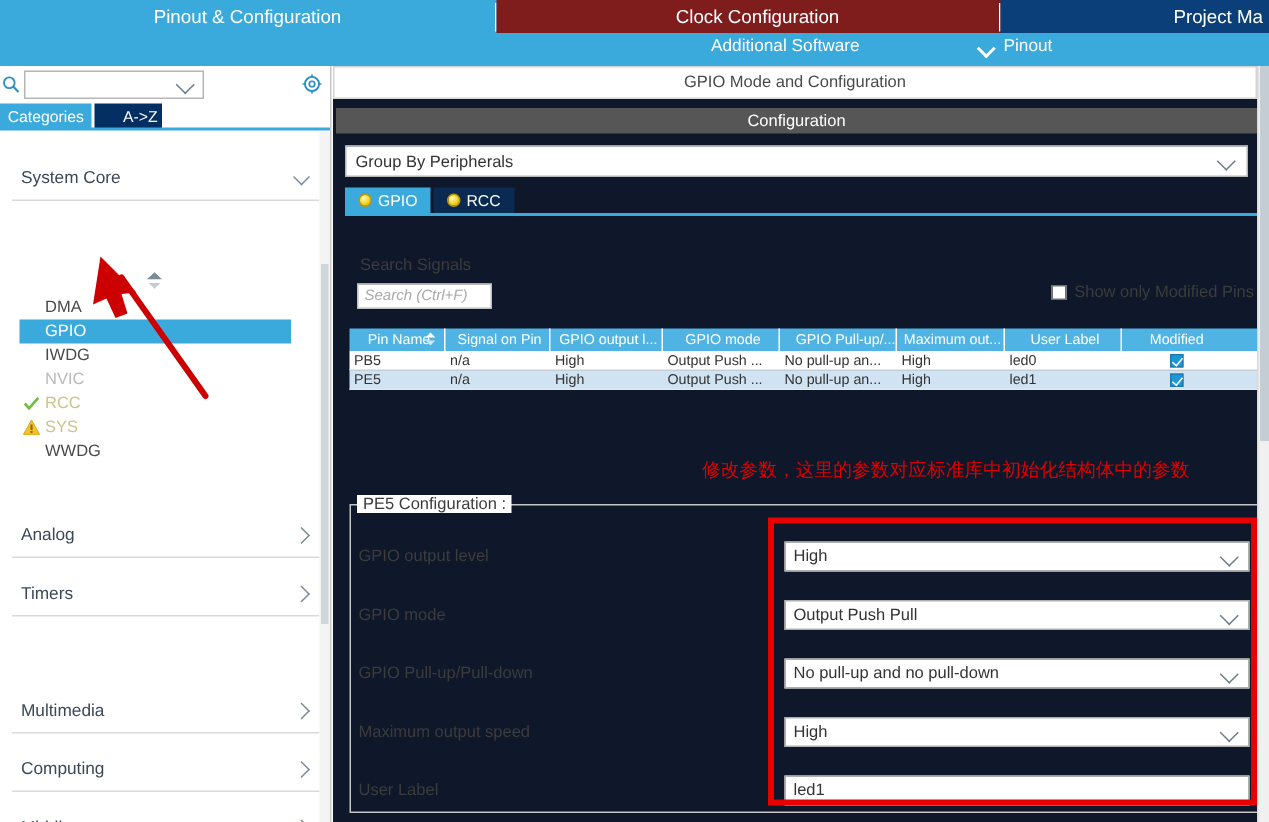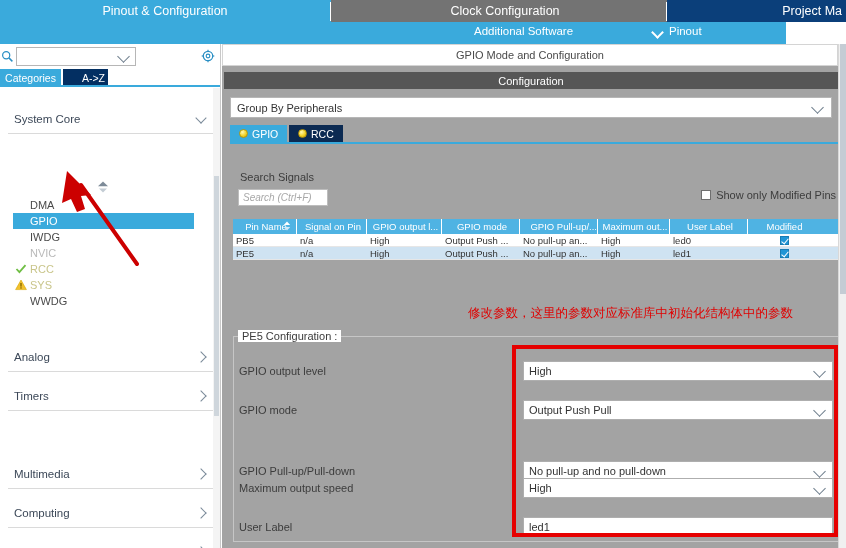--- a/index.html
+++ b/index.html
@@ -19,27 +19,27 @@
     position: absolute; left: 0; top: 0; width: 846px; height: 22px;
     background: #3aaadc;
   }
   .topbar-tab {
     position: absolute; top: 0; height: 22px;
     color: #ffffff; font-size: 12.5px;
     display: flex; align-items: center; justify-content: center;
     white-space: nowrap;
   }
   .tab-pinout  { left: 0px;   width: 330px; background: #3aaadc; }
-  .tab-clock   { left: 331px; width: 348px; background: #737373; }
+  .tab-clock   { left: 331px; width: 348px; background: #7f1d1d; }
   .tab-project { left: 667px; width: 179px; background: #0b3f7a; justify-content: flex-end; padding-right: 4px; }
   .tab-sep { position: absolute; top: 2px; width: 1px; height: 19px; background: #ffffff; }
 
   
   .subbar {
-    position: absolute; left: 0; top: 22px; width: 786px; height: 22px;
+    position: absolute; left: 0; top: 22px; width: 846px; height: 22px;
     background: #3aaadc;
   }
   .subbar .addsw {
     position: absolute; left: 474px; top: 3px;
     color: #ffffff; font-size: 11.5px;
   }
   .subbar .pinout-group {
     position: absolute; left: 653px; top: 3px;
     color: #ffffff; font-size: 11.5px;
     display: flex; align-items: center; gap: 5px;
@@ -115,21 +115,21 @@
   .sb-item.selected {
     background: #3aaadc; color: #ffffff;
   }
   .sb-item .st-icon {
     position: absolute; left: 2px; top: 2px; width: 12px; height: 12px;
   }
 
   
   .main {
     position: absolute; left: 222px; top: 44px; width: 624px; height: 504px;
-    background: #a3a3a3; overflow: hidden;
+    background: #0f172a; overflow: hidden;
   }
   .gpio-title {
     position: absolute; left: 0; top: 0; width: 616px; height: 22px;
     border: 1px solid #d4d4d4; background: #ffffff;
     display: flex; align-items: center; justify-content: center;
     font-size: 11px; color: #4a4a4a;
   }
   .cfg-band {
     position: absolute; left: 2px; top: 28px; width: 614px; height: 17px;
     background: #565656; color: #ffffff; font-size: 11px;
@@ -502,21 +502,21 @@
         <span class="chev chev-sel"></span>
       </div>
     </div>
     <div class="frow" style="top:63px;">
       <span class="flabel">GPIO mode</span>
       <div class="fctrl">
         <span>Output Push Pull</span>
         <span class="chev chev-sel"></span>
       </div>
     </div>
-    <div class="frow" style="top:102px;margin-top:22px;">
+    <div class="frow" style="top:102px;">
       <span class="flabel">GPIO Pull-up/Pull-down</span>
       <div class="fctrl">
         <span>No pull-up and no pull-down</span>
         <span class="chev chev-sel"></span>
       </div>
     </div>
     <div class="frow" style="top:141px;">
       <span class="flabel">Maximum output speed</span>
       <div class="fctrl">
         <span>High</span>

